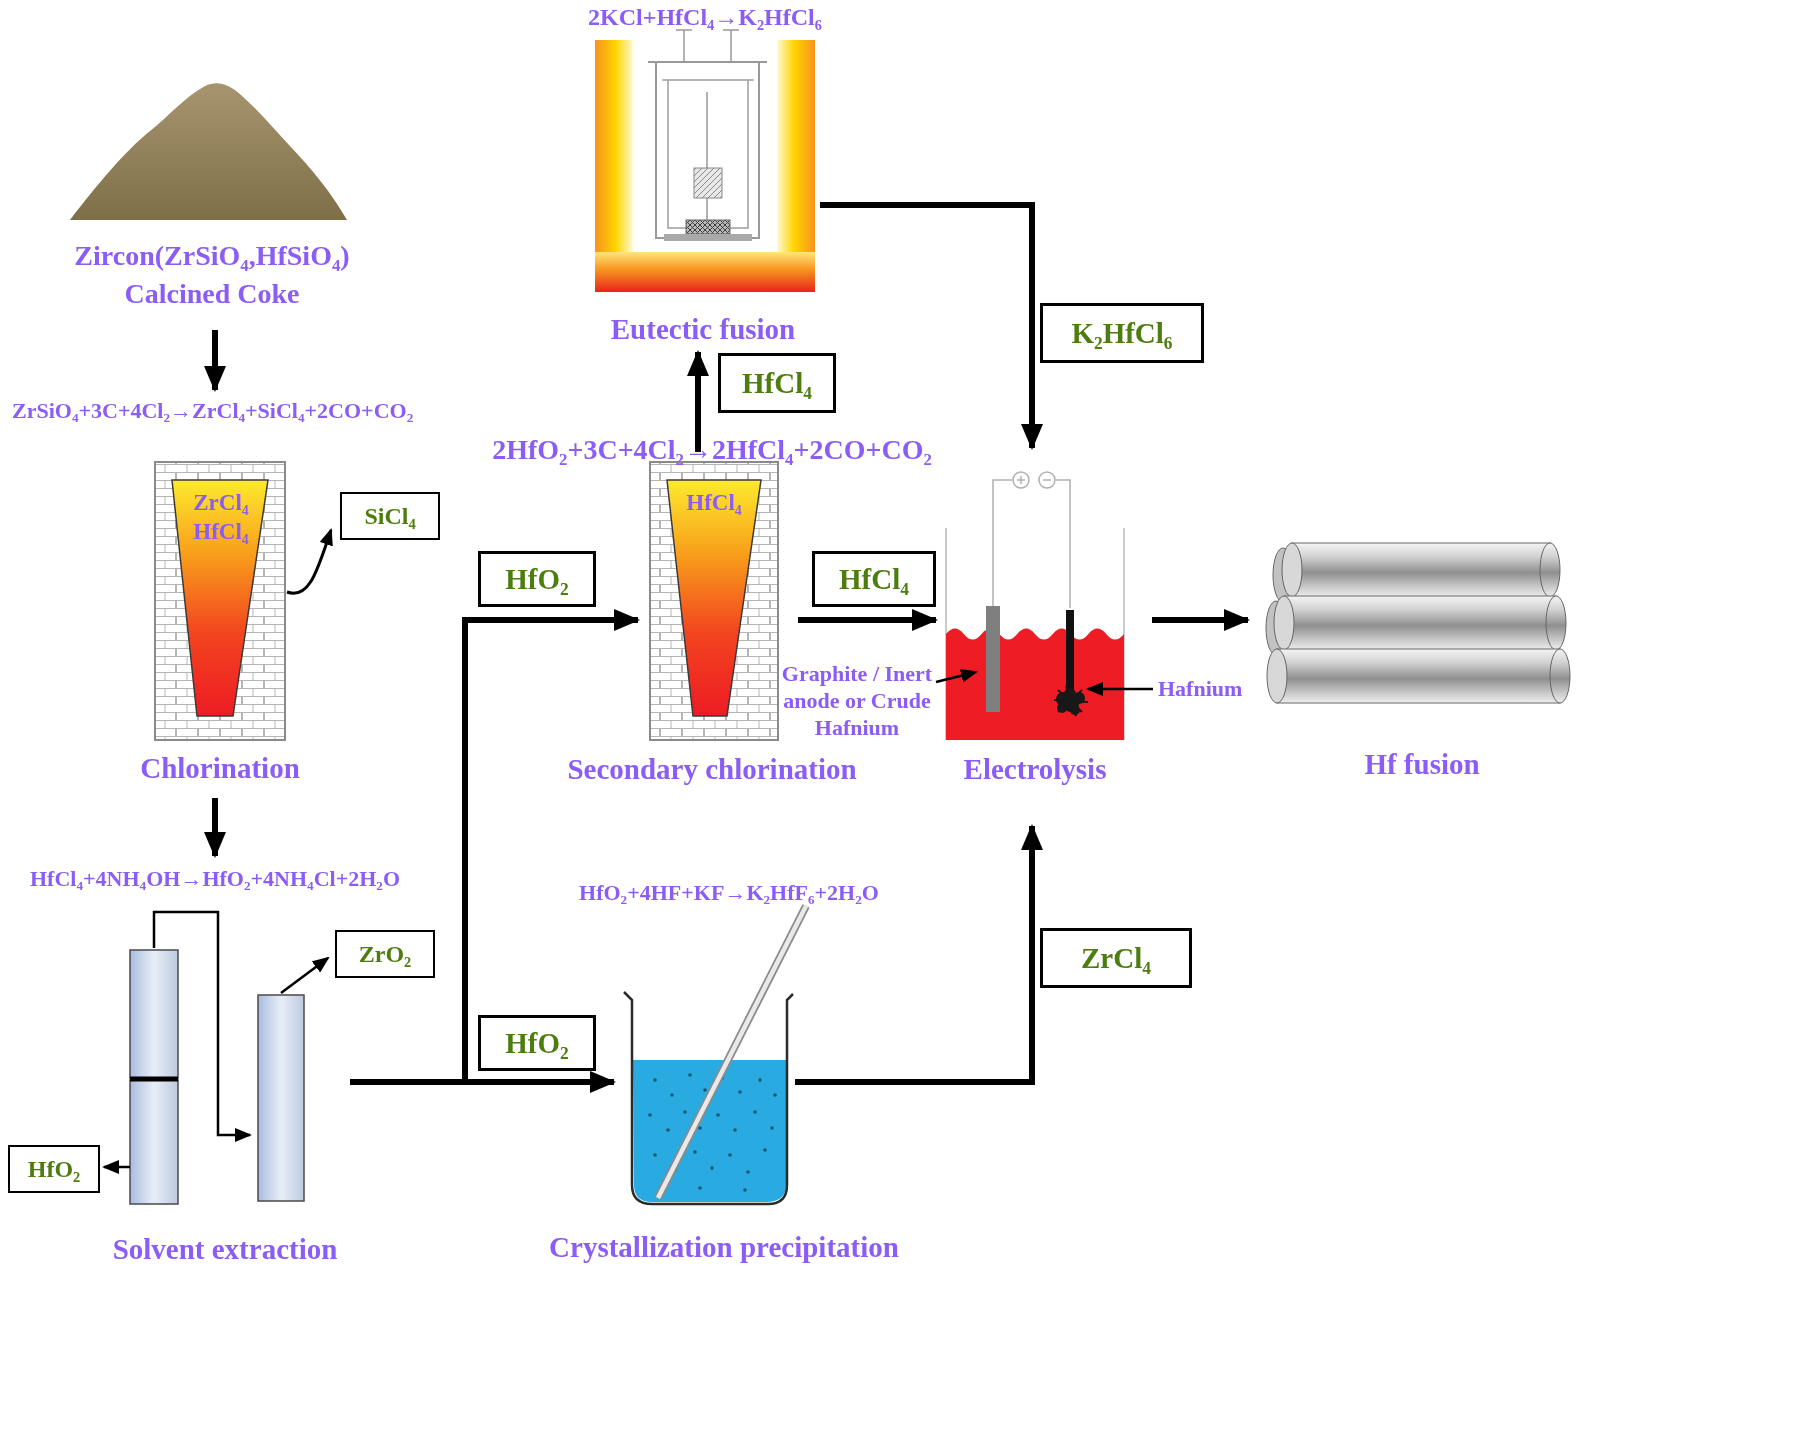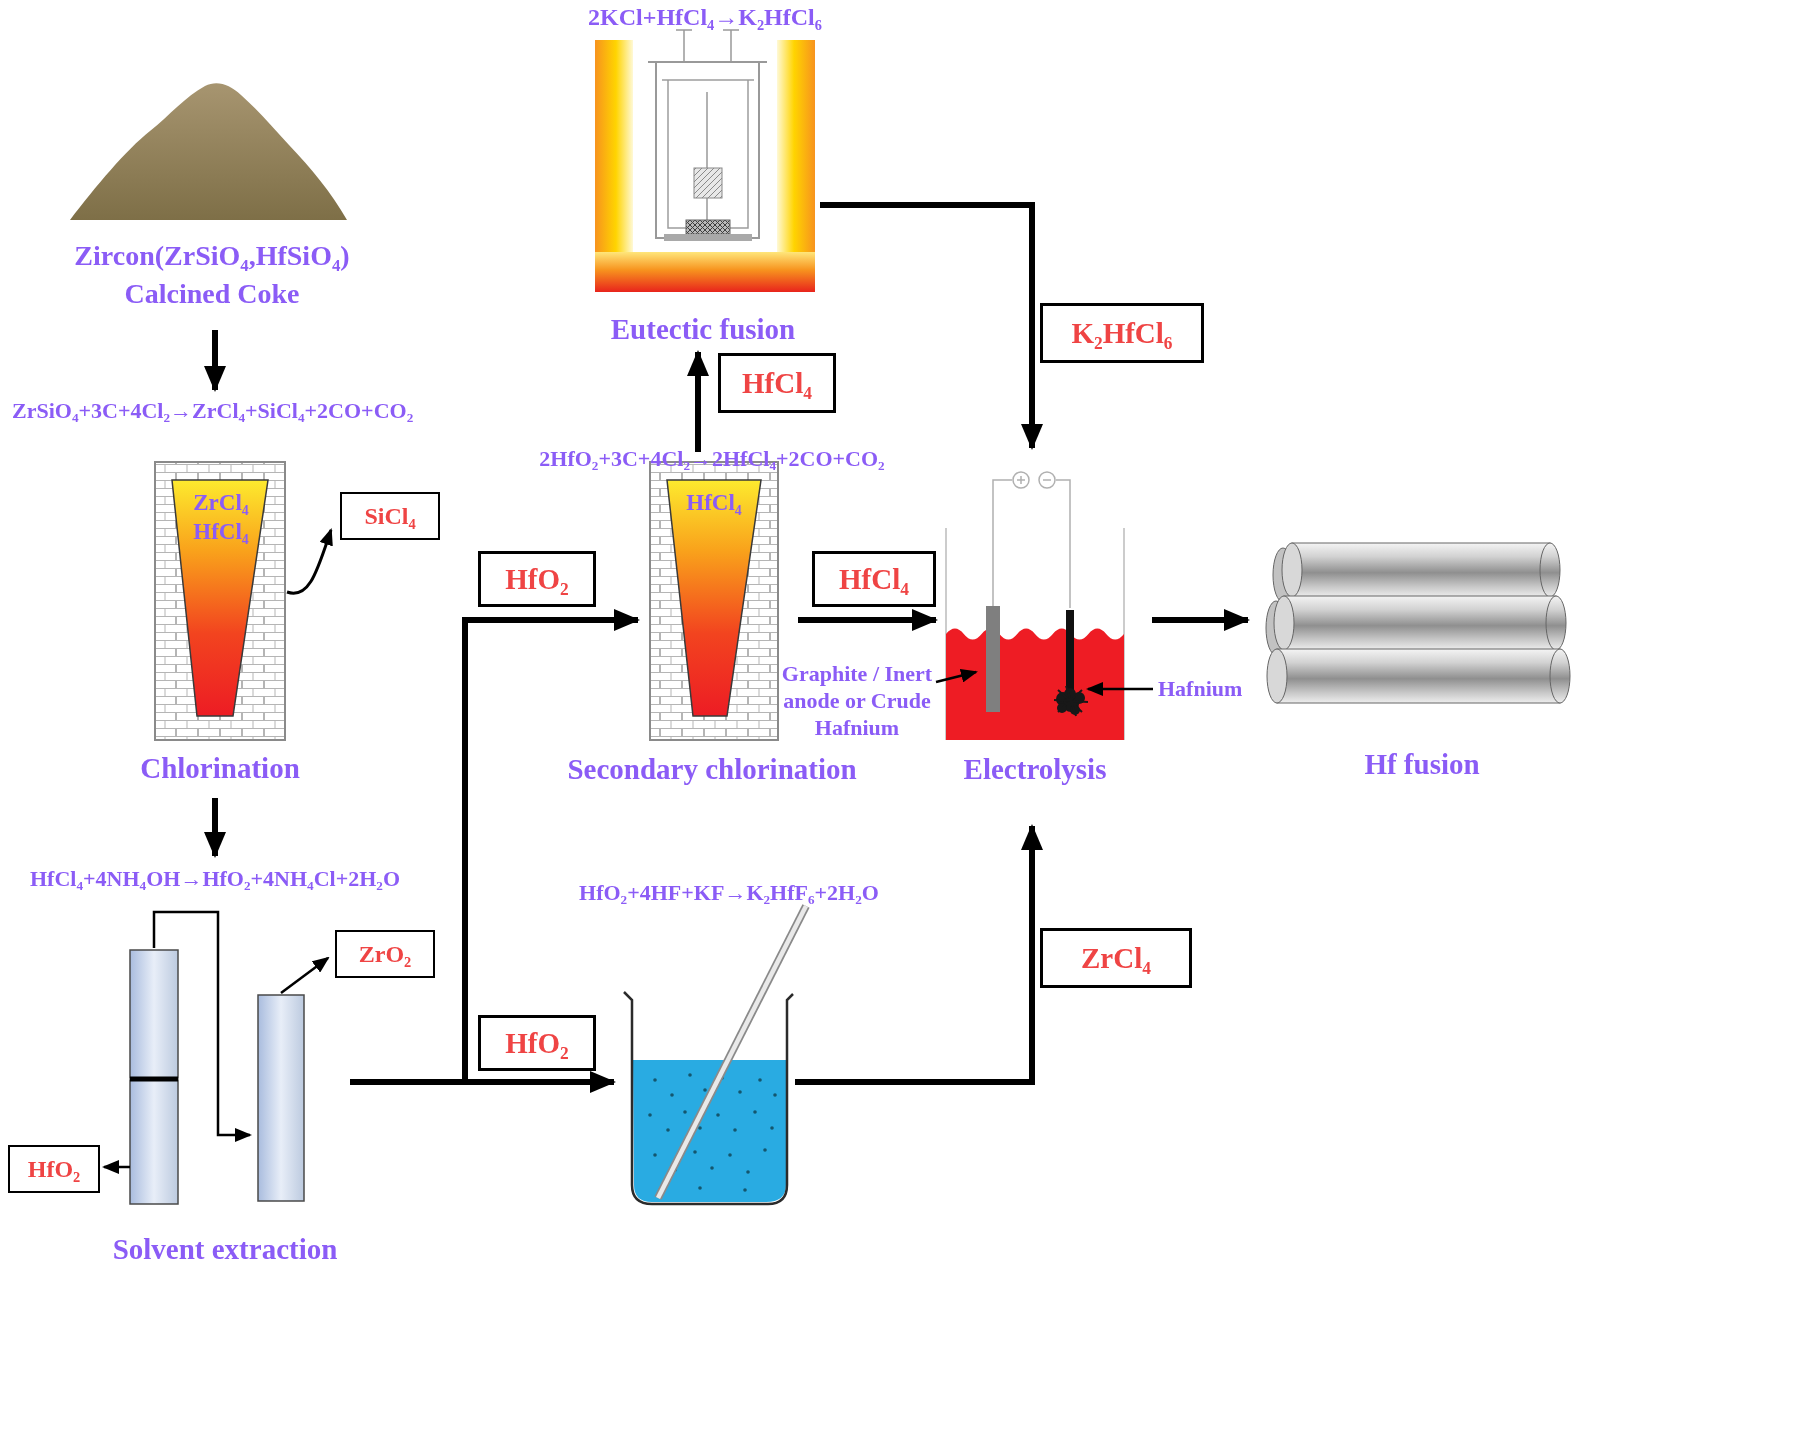--- a/index.html
+++ b/index.html
@@ -3,21 +3,21 @@
 <meta charset="utf-8">
 <style>
   html,body{margin:0;padding:0;background:#fff;}
   #canvas{position:relative;width:1813px;height:1438px;background:#fff;overflow:hidden;
           font-family:"Liberation Serif","DejaVu Serif",serif;}
   #diagram-svg{position:absolute;left:0;top:0;}
   .lbl{position:absolute;font-weight:bold;color:#8b5cf6;white-space:nowrap;
        font-family:"Liberation Serif","DejaVu Serif",serif;}
   .center{transform:translateX(-50%);text-align:center;}
   .box{position:absolute;display:flex;align-items:center;justify-content:center;
-       background:#fff;border:3px solid #000;font-weight:bold;color:#ef4444;
+       background:#fff;border:3px solid #000;font-weight:bold;color:#4d7c0f;
        font-family:"Liberation Serif","DejaVu Serif",serif;}
 </style>
 </head>
 <body>
 
 <div id="canvas">
 
 <svg id="diagram-svg" width="1813" height="1438" viewBox="0 0 1813 1438">
   <defs>
     <marker id="ah" markerWidth="26" markerHeight="22" refX="24" refY="11" orient="auto" markerUnits="userSpaceOnUse">
@@ -223,33 +223,34 @@
 </div>
 <div class="box" style="left:340px;top:492px;width:96px;height:44px;font-size:24px;border-width:2px;">SiCl₄</div>
 <div class="lbl center" style="left:220px;top:752px;font-size:29px;">Chlorination</div>
 
 <div class="lbl" style="left:30px;top:866px;font-size:22px;">HfCl₄+4NH₄OH→HfO₂+4NH₄Cl+2H₂O</div>
 
 <div class="box" style="left:335px;top:930px;width:96px;height:44px;font-size:24px;border-width:2px;">ZrO₂</div>
 <div class="box" style="left:8px;top:1145px;width:88px;height:44px;font-size:24px;border-width:2px;">HfO₂</div>
 <div class="lbl center" style="left:225px;top:1233px;font-size:29px;">Solvent extraction</div>
 
-<div class="lbl center" style="left:712px;top:446px;font-size:22px;">2HfO₂+3C+4Cl₂→2HfCl₄+2CO+CO₂</div>
+<div class="lbl center" style="left:712px;top:434px;font-size:28px;">2HfO₂+3C+4Cl₂→2HfCl₄+2CO+CO₂</div>
 <div class="box" style="left:478px;top:551px;width:112px;height:50px;font-size:29px;">HfO₂</div>
 <div class="lbl center" style="left:714px;top:490px;font-size:23px;">HfCl₄</div>
 <div class="box" style="left:812px;top:551px;width:118px;height:50px;font-size:29px;">HfCl₄</div>
 <div class="lbl center" style="left:712px;top:753px;font-size:29px;">Secondary chlorination</div>
 
 <div class="lbl center" style="left:857px;top:660px;font-size:22px;line-height:27px;">
   <div>Graphite / Inert</div>
   <div>anode or Crude</div>
   <div>Hafnium</div>
 </div>
 <div class="lbl" style="left:1158px;top:676px;font-size:22px;">Hafnium</div>
 <div class="lbl center" style="left:1035px;top:753px;font-size:29px;">Electrolysis</div>
 
 <div class="lbl center" style="left:1422px;top:748px;font-size:29px;">Hf fusion</div>
 
 <div class="lbl center" style="left:729px;top:880px;font-size:22px;">HfO₂+4HF+KF→K₂HfF₆+2H₂O</div>
 <div class="box" style="left:478px;top:1015px;width:112px;height:50px;font-size:29px;">HfO₂</div>
 <div class="box" style="left:1040px;top:928px;width:146px;height:54px;font-size:29px;">ZrCl₄</div>
+<div class="lbl center" style="left:724px;top:1231px;font-size:29px;">Crystallization precipitation</div>
 
 </div>
 
 </body></html>

